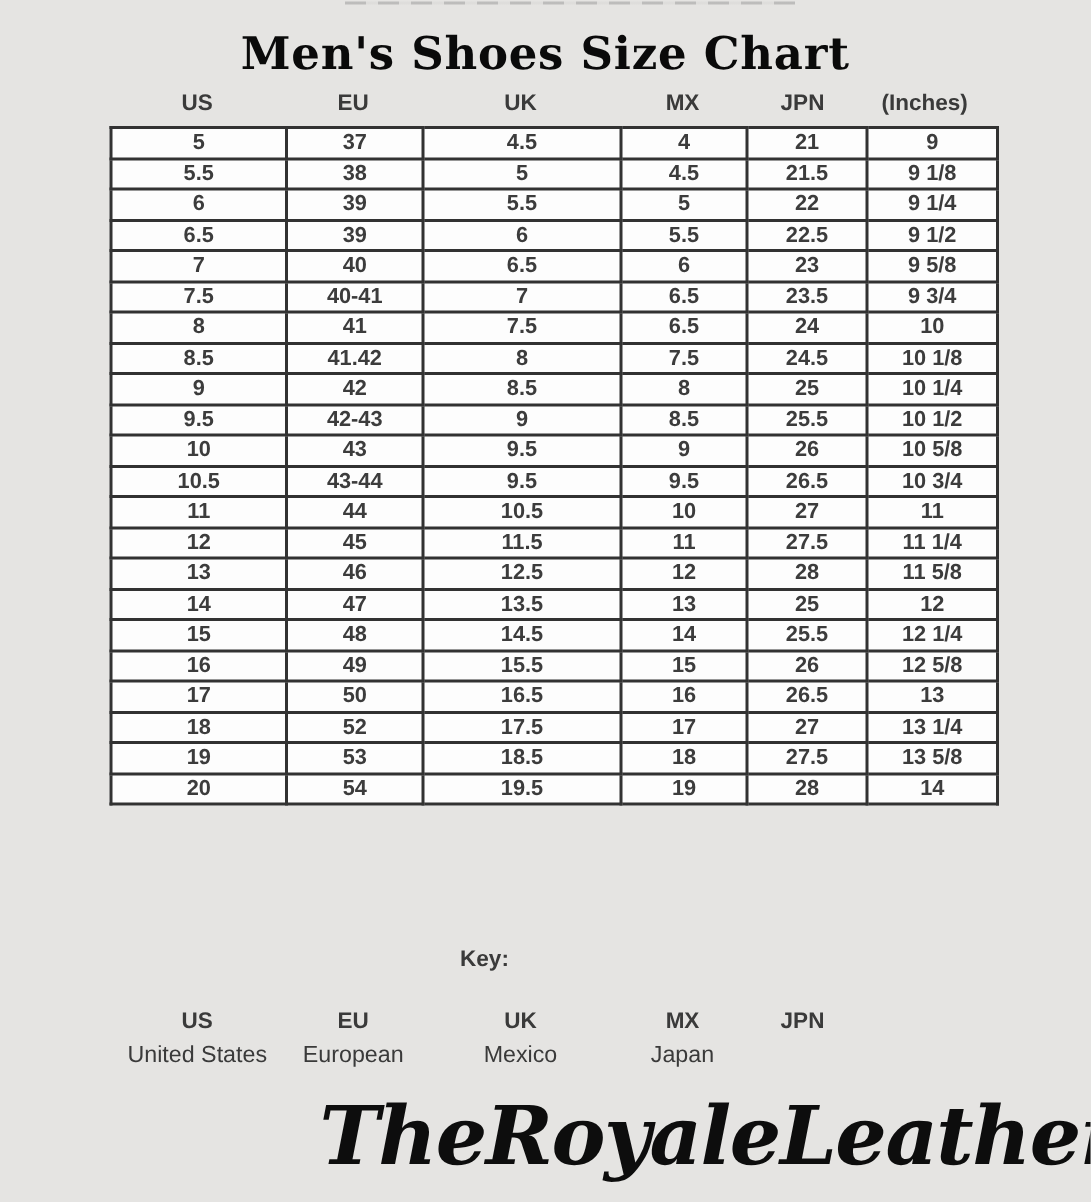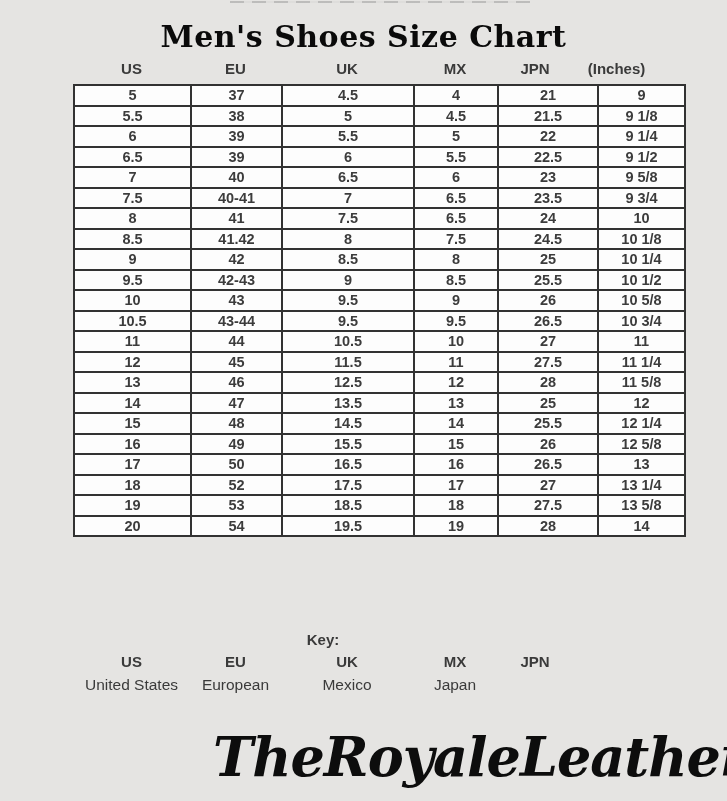--- a/index.html
+++ b/index.html
@@ -62,30 +62,30 @@
     font-weight: 700;
     font-size: 14.5px;
     color: #3c3c3c;
     padding: 0;
     white-space: nowrap;
   }
   table.size-table td:nth-child(1){ width:117px; }
   table.size-table td:nth-child(2){ width:91px; }
   table.size-table td:nth-child(3){ width:132px; }
   table.size-table td:nth-child(4){ width:84px; }
-  table.size-table td:nth-child(5){ width:100px; }
+  table.size-table td:nth-child(5){ width:80px; }
   table.size-table td:nth-child(6){ width:87px; }
 
   .key-section { position: absolute; left: 73px; top: 631px; width: 500px; }
   .key-label {
     text-align: center;
     font-weight: 700;
     font-size: 15px;
     color: #3a3a3a;
-    margin-bottom: 5px;
+    margin-bottom: 24px;
   }
   .key-row {
     display: grid;
     grid-template-columns: 117px 91px 132px 84px 76px;
   }
   .key-row > div { text-align: center; color: #3a3a3a; white-space: nowrap; }
   .key-abbrs > div { font-weight: 700; font-size: 15px; margin-bottom: 6px; }
   .key-fulls > div { font-weight: 400; font-size: 15.5px; }
 
   .brand {

